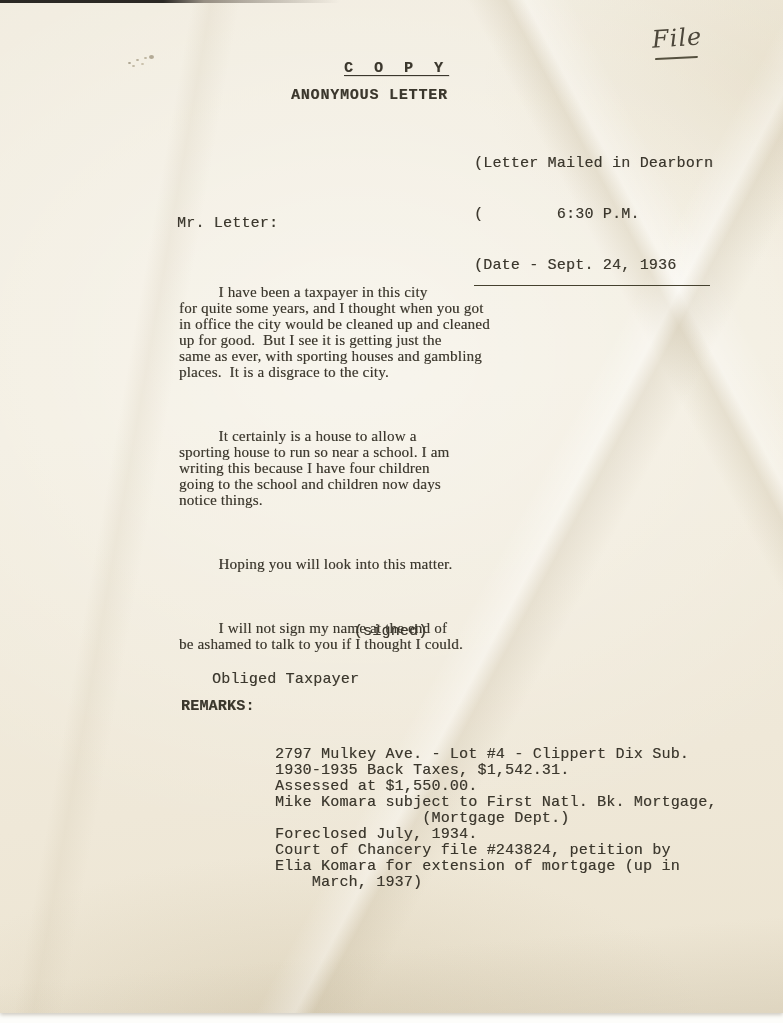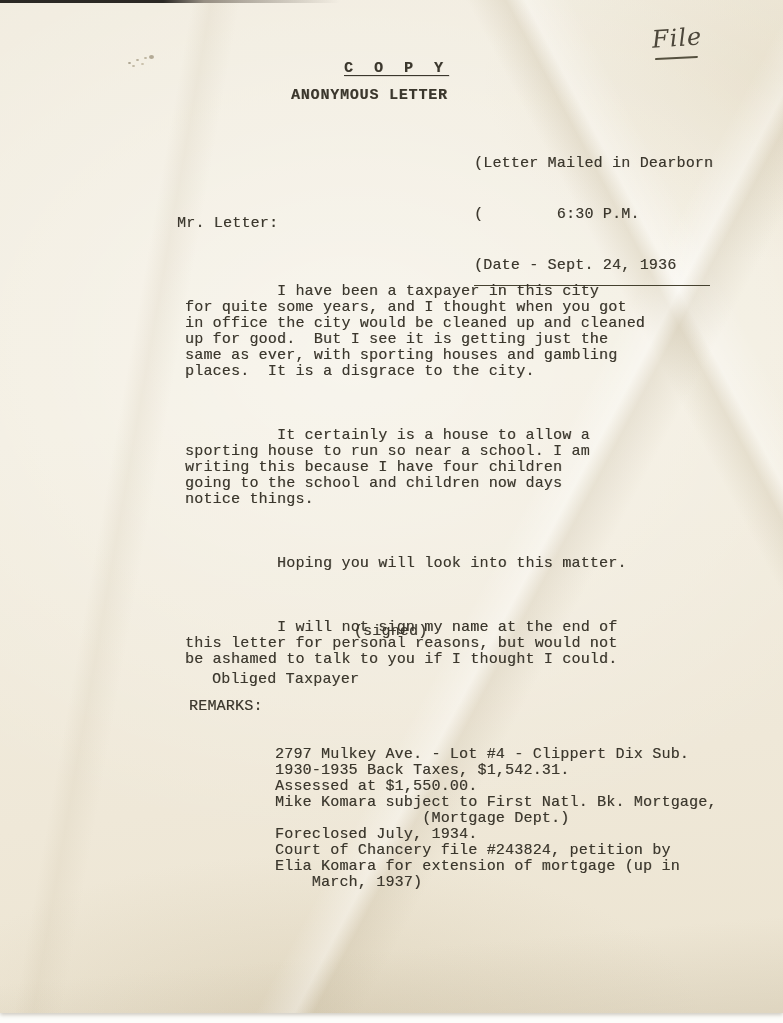--- a/index.html
+++ b/index.html
@@ -84,31 +84,31 @@
     left: 474px; top: 121px;
     line-height: 17px;
   }
   .mail-line-underlined {
     display: inline-block;
     width: 236px;
     border-bottom: 1.6px solid #45412f;
     padding-bottom: 11px;
   }
   .salutation { left: 177px; top: 216px; }
-  .body-block { left: 185px; top: 252px; }
+  .body-block { left: 179px; top: 252px; font-family: Liberation Serif, serif; }
   .paragraph { margin: 0 0 16px 0; }
   .paragraph:last-child { margin-bottom: 0; }
   .sig-block { left: 179px; top: 592px; }
   .sig-name { margin-left: 33px; }
 
   .remarks-block { left: 177px; top: 699px; }
   .remarks-label {
     position: absolute;
-    left: 12px; top: 0;
-    font-weight: normal;
+    left: 4px; top: 0;
+    font-weight: bold;
     text-align: right;
   }
   .remarks-lines { margin-left: 98px; }
 
   
   .file-note {
     position: absolute;
     left: 652px; top: 24px;
     font-family: "DejaVu Serif", serif;
     font-style: italic;
@@ -147,21 +147,21 @@
       <div class="line">(        6:30 P.M.</div>
       <div class="line"><span class="mail-line-underlined">(Date - Sept. 24, 1936</span></div>
     </div>
 
     <div class="tw salutation">Mr. Letter:</div>
 
     <div class="tw body-block">
       <div class="paragraph"><div class="line">          I have been a taxpayer in this city</div><div class="line">for quite some years, and I thought when you got</div><div class="line">in office the city would be cleaned up and cleaned</div><div class="line">up for good.  But I see it is getting just the</div><div class="line">same as ever, with sporting houses and gambling</div><div class="line">places.  It is a disgrace to the city.</div></div>
       <div class="paragraph"><div class="line">          It certainly is a house to allow a</div><div class="line">sporting house to run so near a school. I am</div><div class="line">writing this because I have four children</div><div class="line">going to the school and children now days</div><div class="line">notice things.</div></div>
       <div class="paragraph"><div class="line">          Hoping you will look into this matter.</div></div>
-      <div class="paragraph"><div class="line">          I will not sign my name at the end of</div><div class="line">this letter for personal reasons, but would not</div><div class="line">be ashamed to talk to you if I thought I could.</div></div>
+      <div class="paragraph"><div class="line">          I will not sign my name at the end of</div><div class="line">be ashamed to talk to you if I thought I could.</div></div>
     </div>
 
     <div class="tw sig-block">
       <div class="line">                   (signed)</div>
       <div class="line sig-name">Obliged Taxpayer</div>
     </div>
 
     <div class="tw remarks-block">
       <span class="remarks-label">REMARKS:</span>
       <div class="remarks-lines"><div class="line">2797 Mulkey Ave. - Lot #4 - Clippert Dix Sub.</div><div class="line">1930-1935 Back Taxes, $1,542.31.</div><div class="line">Assessed at $1,550.00.</div><div class="line">Mike Komara subject to First Natl. Bk. Mortgage,</div><div class="line">                (Mortgage Dept.)</div><div class="line">Foreclosed July, 1934.</div><div class="line">Court of Chancery file #243824, petition by</div><div class="line">Elia Komara for extension of mortgage (up in</div><div class="line">    March, 1937)</div></div>

